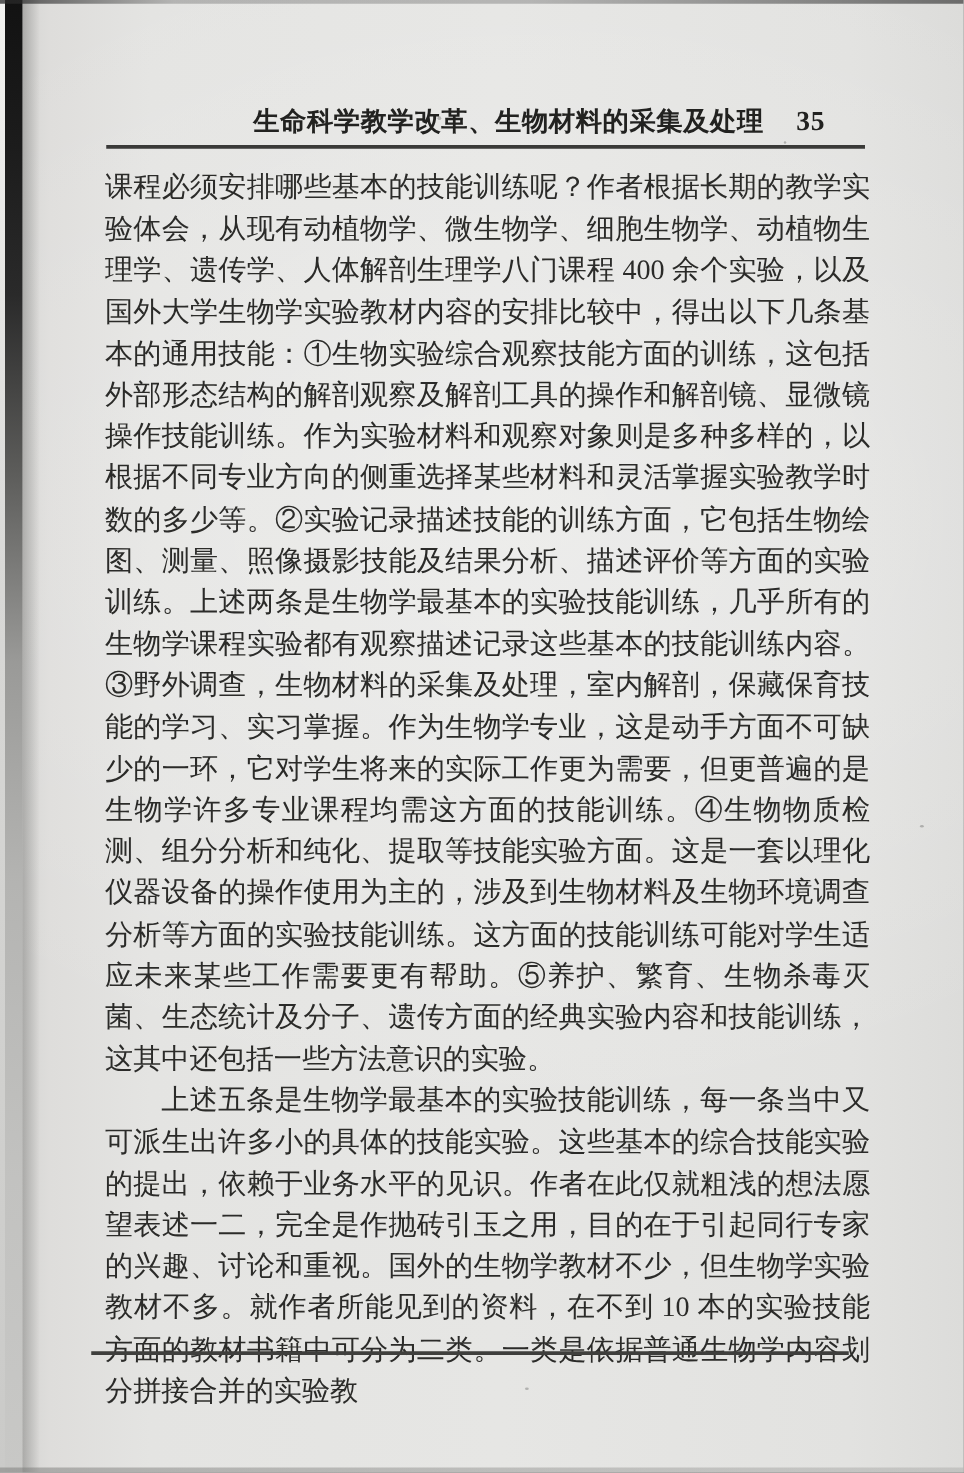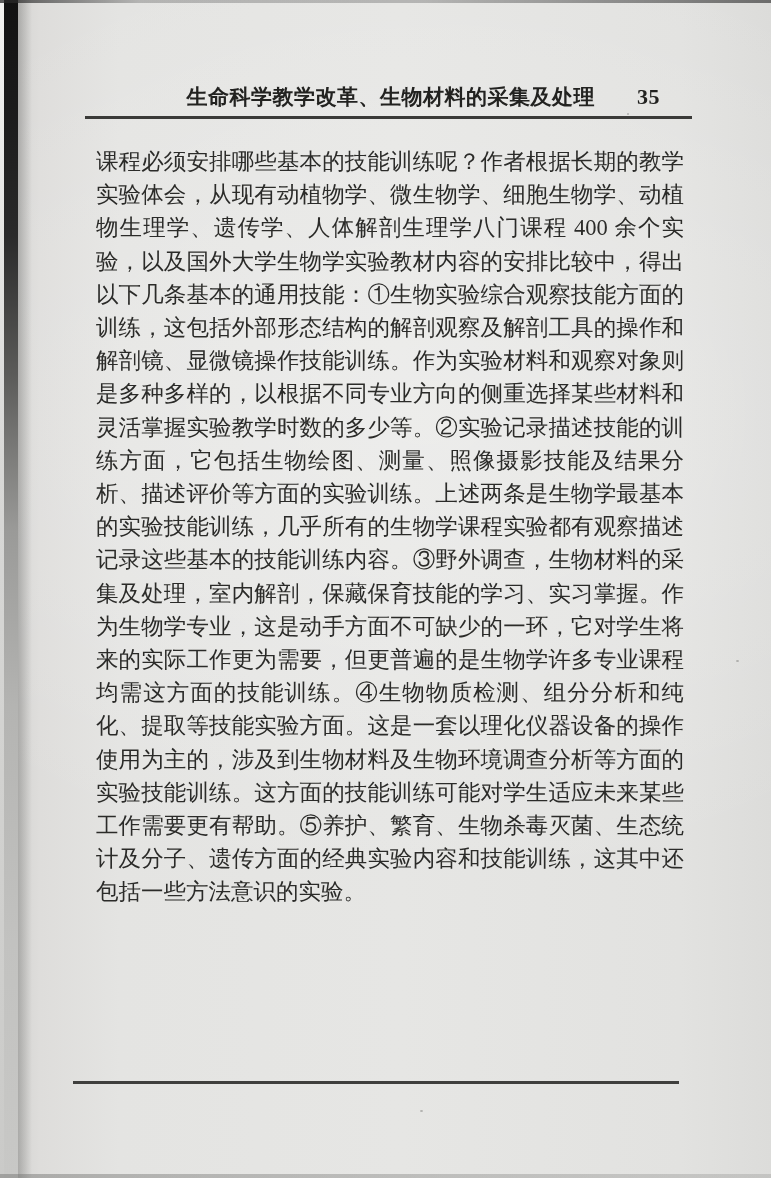--- a/index.html
+++ b/index.html
@@ -52,21 +52,21 @@
     top: 83px;
     text-align: right;
     font-size: 21px;
     font-weight: bold;
     color: #222220;
     letter-spacing: 0.5px;
     white-space: nowrap;
   }
   .running-head .pageno {
     display: inline-block;
-    margin-left: 42px;
+    margin-left: 26px;
     font-weight: bold;
     font-size: 22px;
   }
   .head-rule {
     position: absolute;
     left: 85px;
     width: 607px;
     top: 116px;
     height: 3px;
     background: #3a3a38;
@@ -77,21 +77,21 @@
     left: 84px;
     top: 133px;
     width: 612px;
     font-size: 22.5px;
     line-height: 33.2px;
     color: #2b2b29;
     text-align: justify;
     text-justify: inter-ideograph;
   }
   .body-text p {
-    margin: 12px;
+    margin: 0;
     font-family: Liberation Serif, serif;
   }
   .body-text p.indent {
     text-indent: 2em;
   }
 
   .foot-rule {
     position: absolute;
     left: 73px;
     width: 606px;
@@ -115,20 +115,21 @@
   <div class="edge-bottom"></div>
 
   <div class="running-head">
     <span>生命科学教学改革、生物材料的采集及处理</span><span class="pageno">35</span>
   </div>
 
   <div class="head-rule"></div>
 
   <div class="body-text">
     <p>课程必须安排哪些基本的技能训练呢？作者根据长期的教学实验体会，从现有动植物学、微生物学、细胞生物学、动植物生理学、遗传学、人体解剖生理学八门课程 400 余个实验，以及国外大学生物学实验教材内容的安排比较中，得出以下几条基本的通用技能：①生物实验综合观察技能方面的训练，这包括外部形态结构的解剖观察及解剖工具的操作和解剖镜、显微镜操作技能训练。作为实验材料和观察对象则是多种多样的，以根据不同专业方向的侧重选择某些材料和灵活掌握实验教学时数的多少等。②实验记录描述技能的训练方面，它包括生物绘图、测量、照像摄影技能及结果分析、描述评价等方面的实验训练。上述两条是生物学最基本的实验技能训练，几乎所有的生物学课程实验都有观察描述记录这些基本的技能训练内容。③野外调查，生物材料的采集及处理，室内解剖，保藏保育技能的学习、实习掌握。作为生物学专业，这是动手方面不可缺少的一环，它对学生将来的实际工作更为需要，但更普遍的是生物学许多专业课程均需这方面的技能训练。④生物物质检测、组分分析和纯化、提取等技能实验方面。这是一套以理化仪器设备的操作使用为主的，涉及到生物材料及生物环境调查分析等方面的实验技能训练。这方面的技能训练可能对学生适应未来某些工作需要更有帮助。⑤养护、繁育、生物杀毒灭菌、生态统计及分子、遗传方面的经典实验内容和技能训练，这其中还包括一些方法意识的实验。</p>
+    <p class="indent">上述五条是生物学最基本的实验技能训练，每一条当中又可派生出许多小的具体的技能实验。这些基本的综合技能实验的提出，依赖于业务水平的见识。作者在此仅就粗浅的想法愿望表述一二，完全是作抛砖引玉之用，目的在于引起同行专家的兴趣、讨论和重视。国外的生物学教材不少，但生物学实验教材不多。就作者所能见到的资料，在不到 10 本的实验技能方面的教材书籍中可分为二类。一类是依据普通生物学内容划分拼接合并的实验教</p>
   </div>
 
   <div class="foot-rule"></div>
 
   <div class="speck" style="left:350px;top:93px;width:3px;height:3px;"></div>
   <div class="speck" style="left:627px;top:113px;width:2px;height:2px;"></div>
   <div class="speck" style="left:420px;top:1110px;width:3px;height:2px;"></div>
   <div class="speck" style="left:736px;top:660px;width:3px;height:2px;"></div>
 
 </div>

